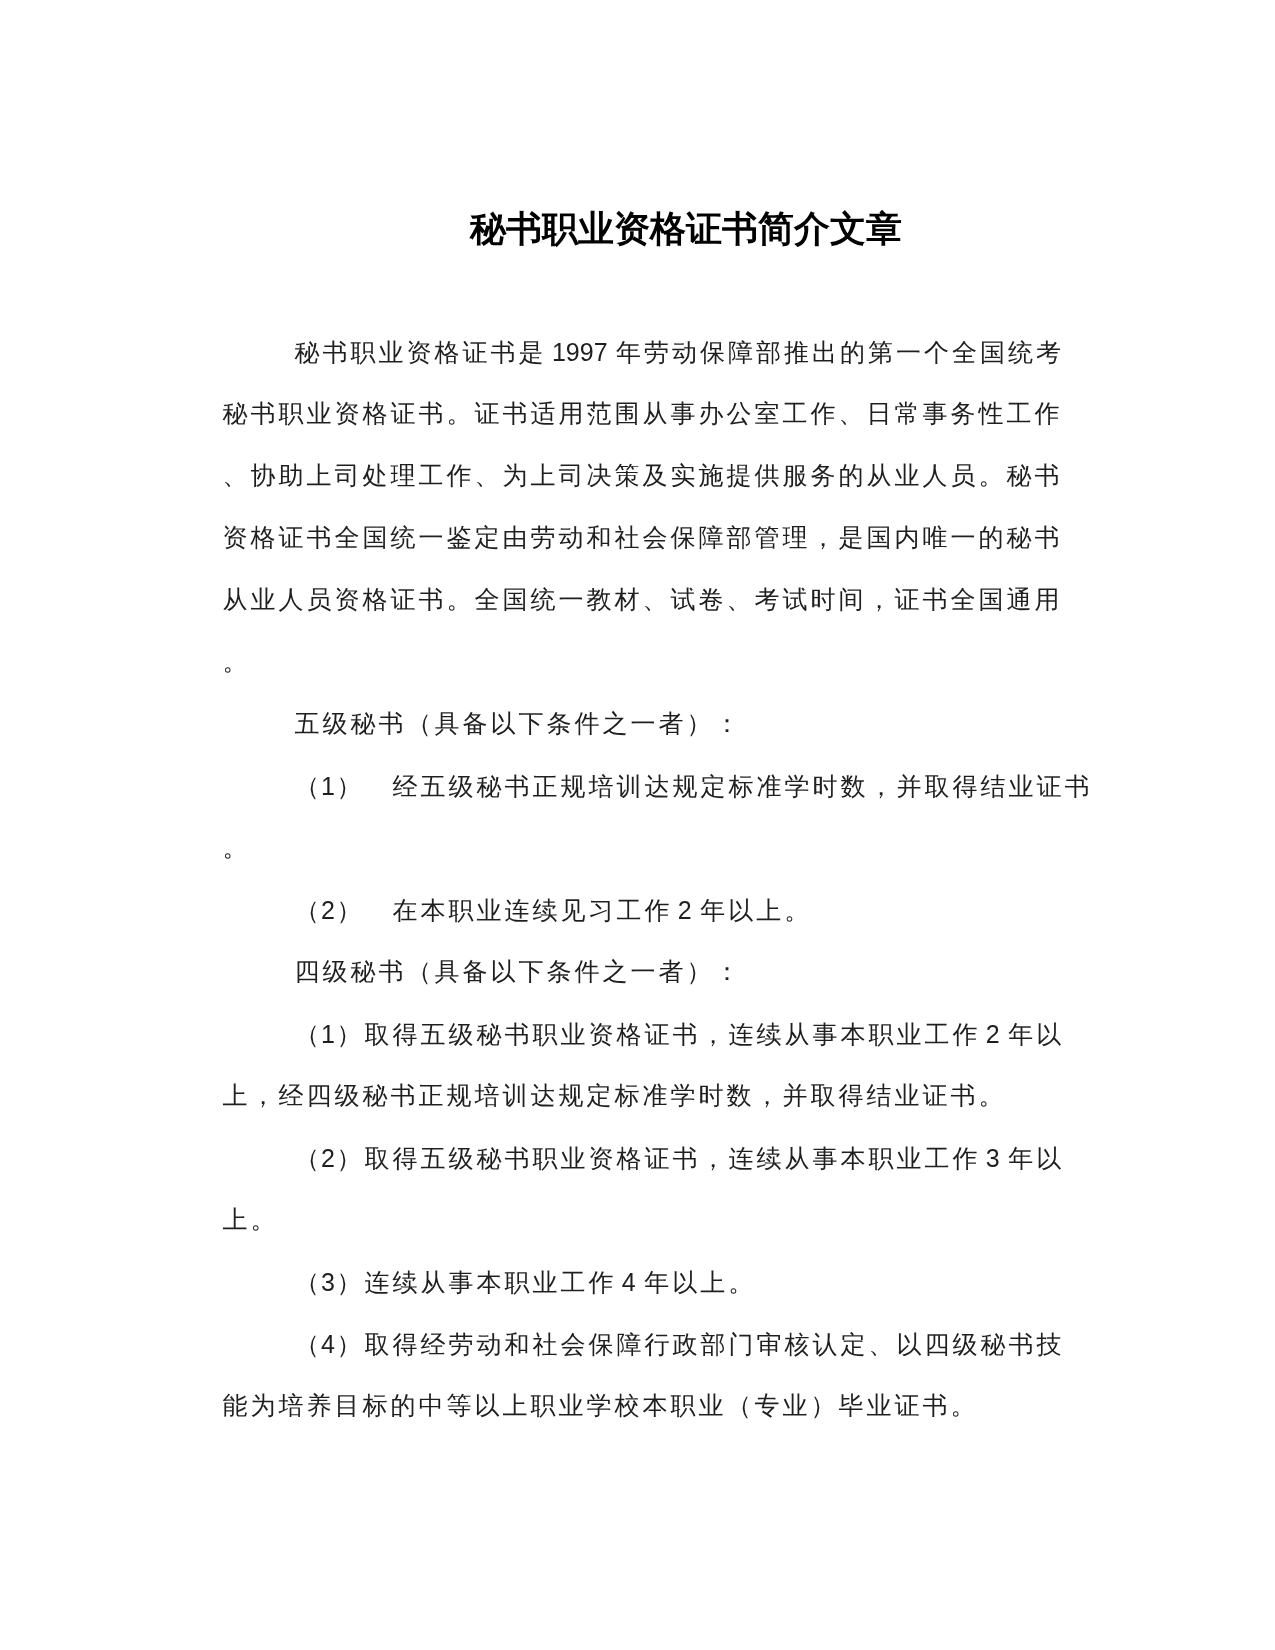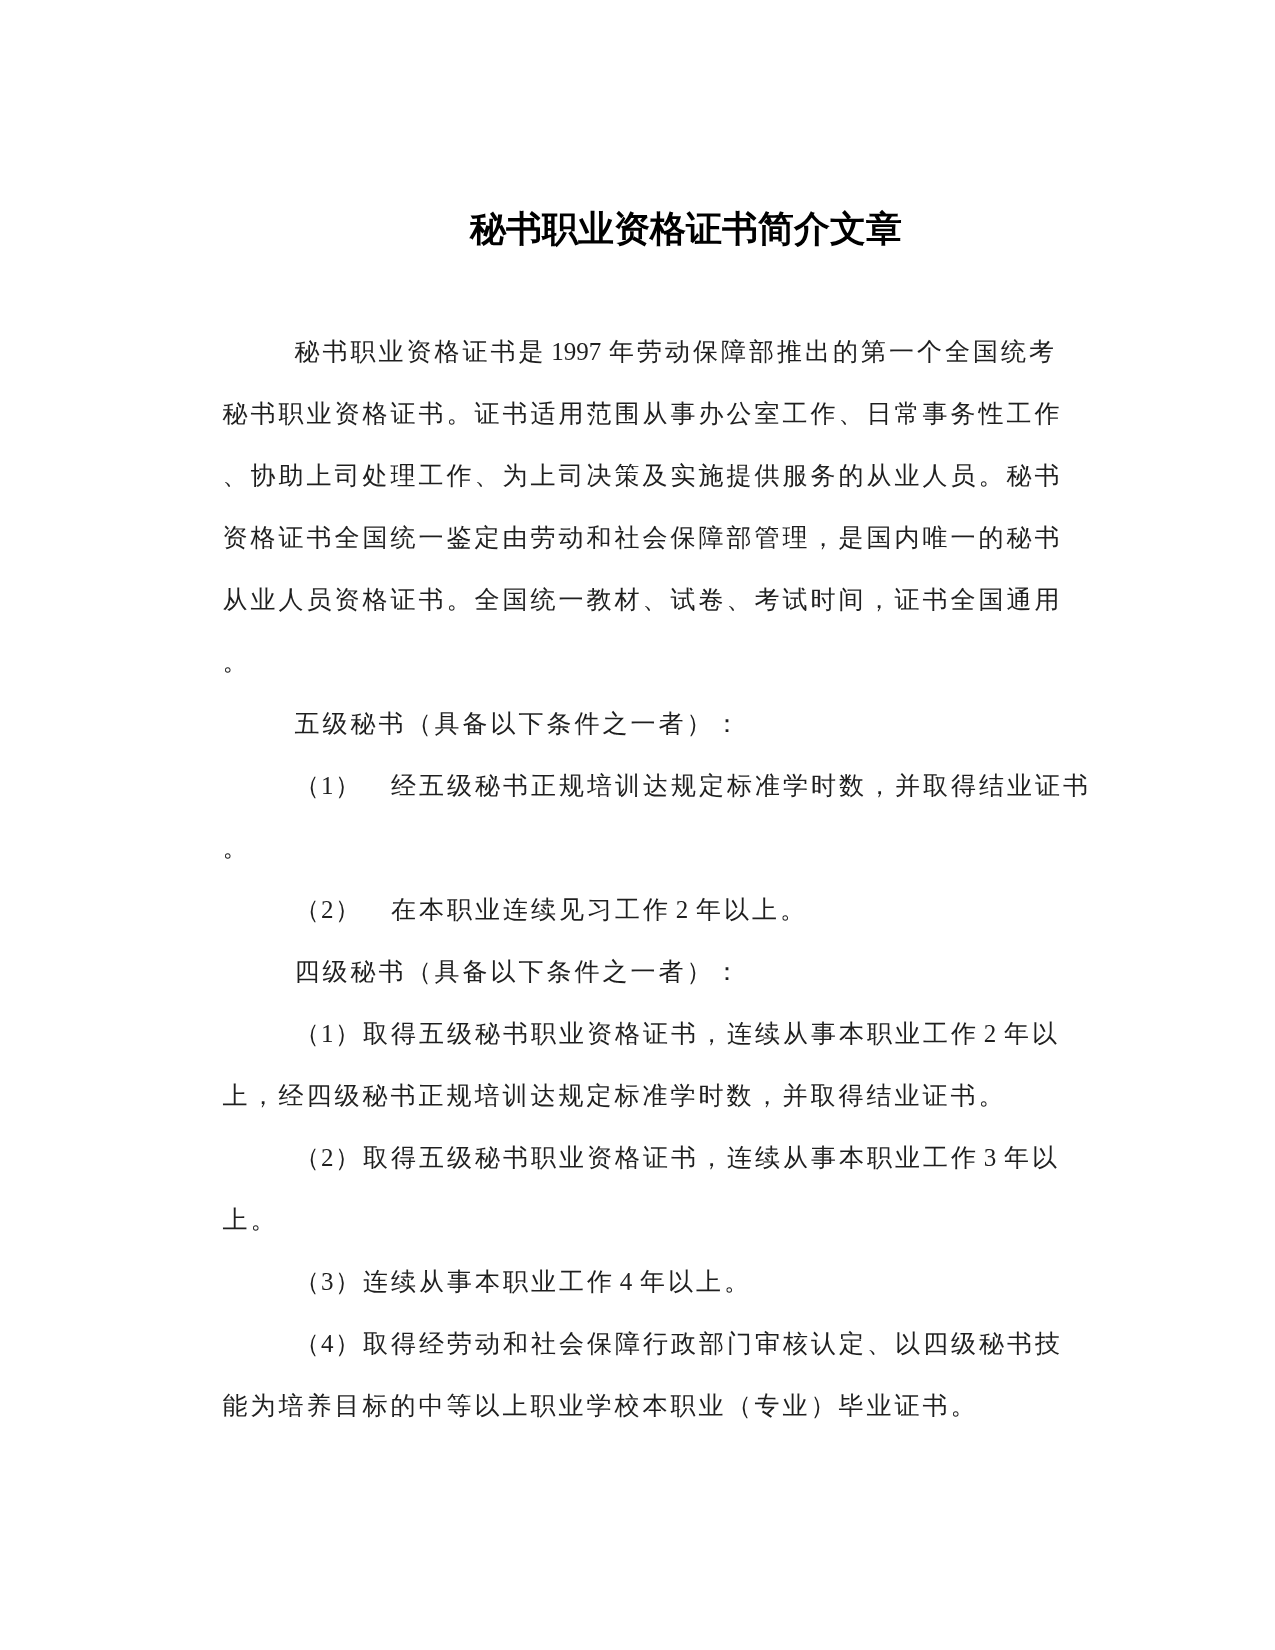--- a/index.html
+++ b/index.html
@@ -38,21 +38,21 @@
   .line{
     height:62px;
     line-height:62px;
     font-size:25px;
     white-space:nowrap;
     letter-spacing:0;
   }
   .indent2{padding-left:72px;}
   
   .ch{display:inline-block;width:28px;text-align:center;}
-  .lat{white-space:pre;font-family:Liberation Serif, serif;}
+  .lat{white-space:pre;font-family:Liberation Sans, sans-serif;}
 </style>
 </head>
 <body>
 
 <div class="page">
 
   <h1 class="doc-title cjk"><span class="ch">秘</span><span class="ch">书</span><span class="ch">职</span><span class="ch">业</span><span class="ch">资</span><span class="ch">格</span><span class="ch">证</span><span class="ch">书</span><span class="ch">简</span><span class="ch">介</span><span class="ch">文</span><span class="ch">章</span></h1>
 
   <div class="body-text">
     <div class="line cjk indent2"><span class="ch">秘</span><span class="ch">书</span><span class="ch">职</span><span class="ch">业</span><span class="ch">资</span><span class="ch">格</span><span class="ch">证</span><span class="ch">书</span><span class="ch">是</span><span class="lat"> 1997 </span><span class="ch">年</span><span class="ch">劳</span><span class="ch">动</span><span class="ch">保</span><span class="ch">障</span><span class="ch">部</span><span class="ch">推</span><span class="ch">出</span><span class="ch">的</span><span class="ch">第</span><span class="ch">一</span><span class="ch">个</span><span class="ch">全</span><span class="ch">国</span><span class="ch">统</span><span class="ch">考</span></div>

